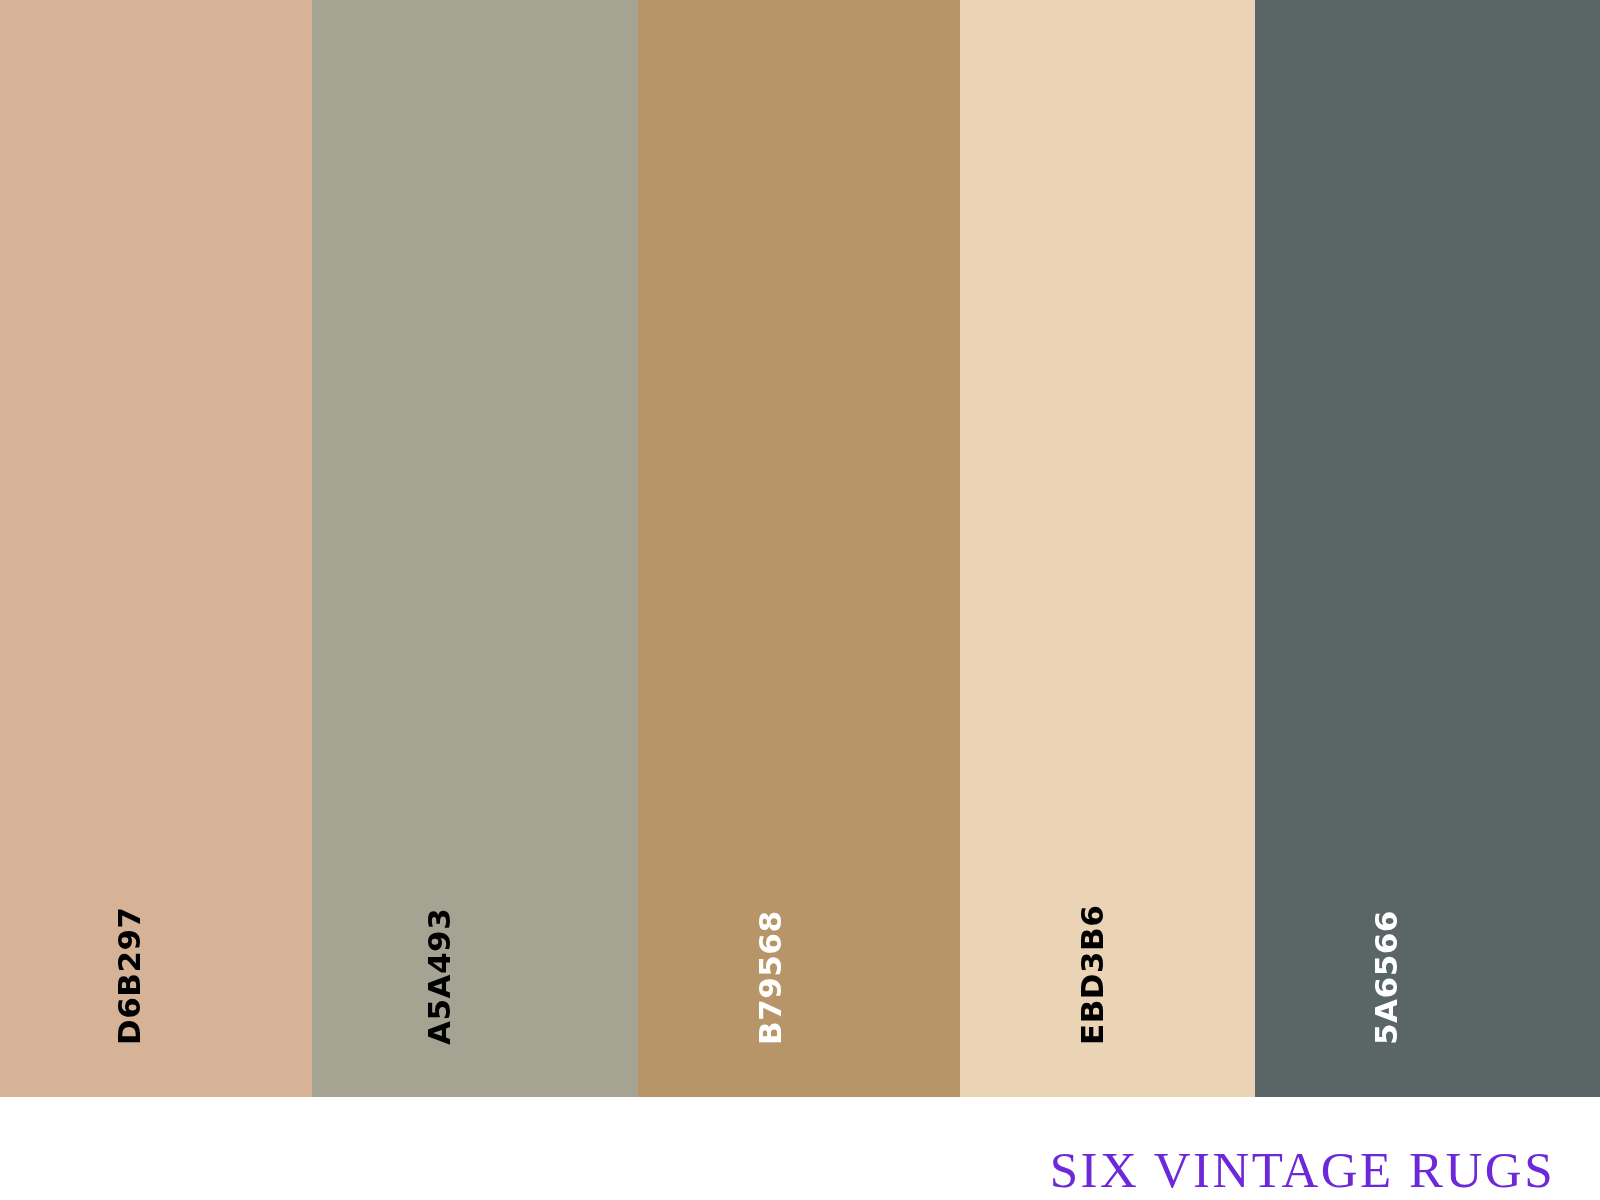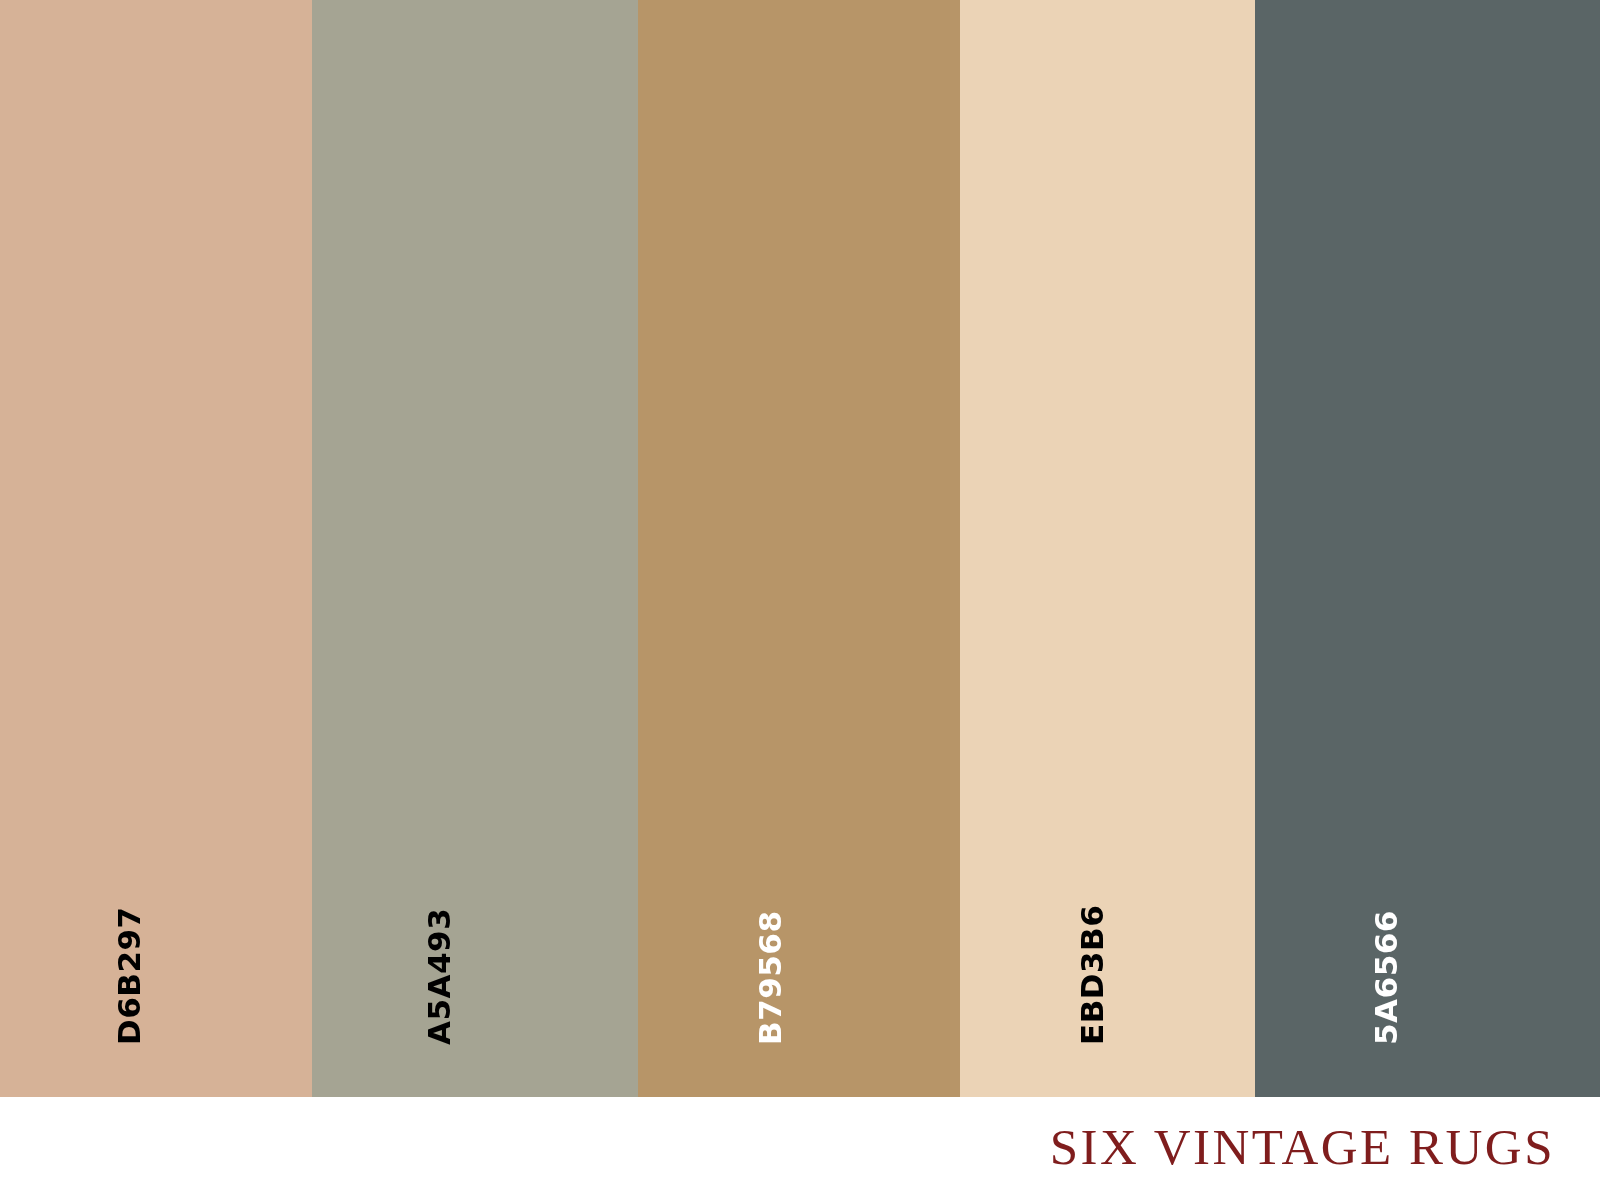--- a/index.html
+++ b/index.html
@@ -57,26 +57,26 @@
     left: 0;
     top: 1097px;
     width: 1600px;
     height: 103px;
     background: #ffffff;
   }
 
   #brand-wordmark {
     position: absolute;
     right: 45px;
-    bottom: 24px;
+    bottom: 1px;
     font-family: "Liberation Serif", "DejaVu Serif", serif;
     font-size: 51px;
     font-weight: 400;
     letter-spacing: 2.5px;
-    color: #7f1d1d;
+    color: #6d28d9;
     white-space: nowrap;
   }
 </style>
 </head>
 <body>
 
 <div id="palette-page">
 
   <div id="swatch-strip">
       <div class="swatch" style="width: 312px; background: rgb(214, 178, 151);">

